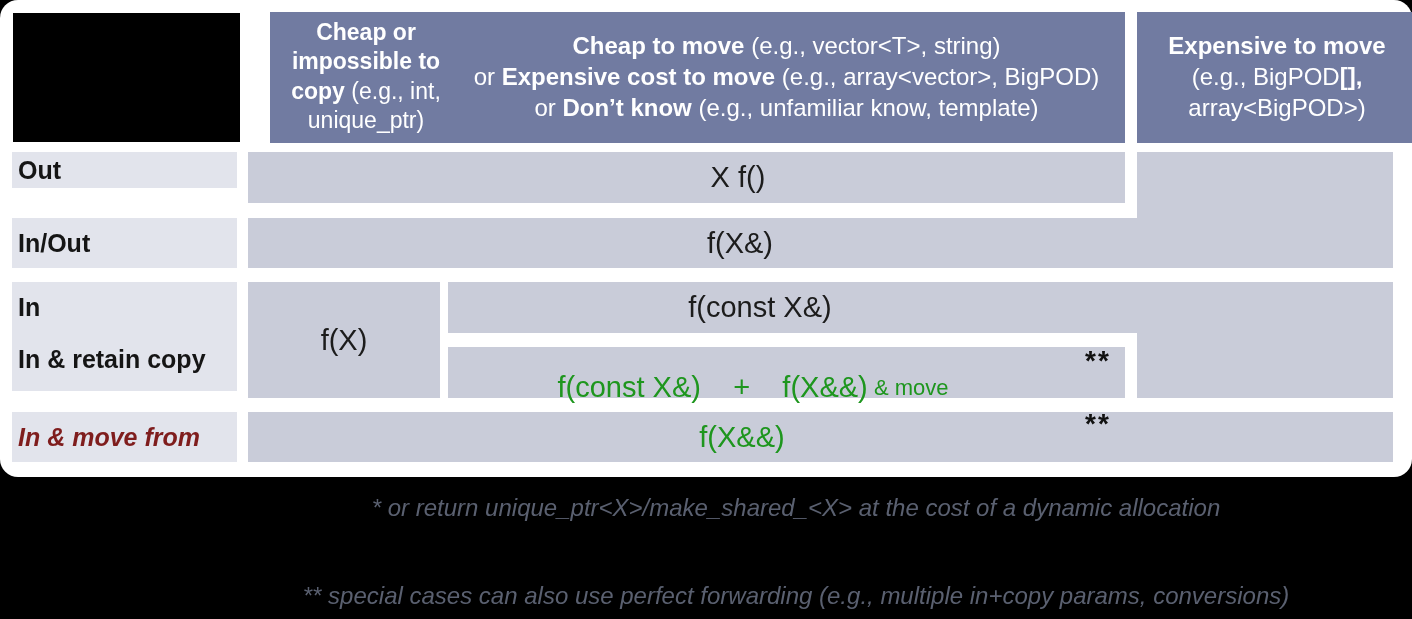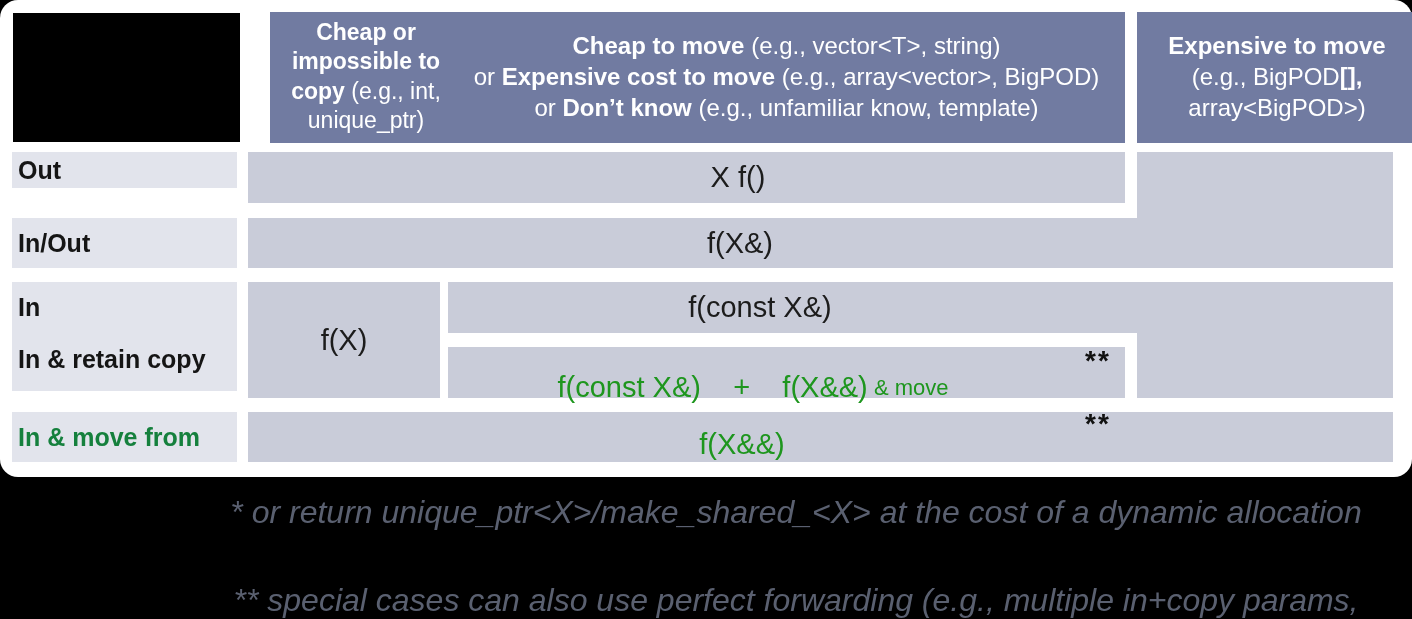--- a/index.html
+++ b/index.html
@@ -18,33 +18,33 @@
   }
   .hdr b{font-weight:bold;}
   #h1{left:248px;top:12px;width:192px;height:131px;font-size:23px;padding:0 4px;display:block;padding-top:6px;margin-left:22px;}
   #h2{left:448px;top:12px;width:677px;height:131px;font-size:24px;}
   #h3{left:1137px;top:12px;width:280px;height:131px;font-size:24px;}
   
   .rowlab{
     left:12px;width:225px;background:#e2e4ec;color:#151515;font-weight:bold;
     font-size:25px;display:flex;align-items:center;padding-left:6px;
   }
-  .rowlab.green{color:#15803d;}
+  .rowlab.green{color:#7f1d1d;font-style:italic;}
   
   .cellbg{background:#c9ccd9;}
   
   .code{
     color:#1c1c1c;font-size:29px;display:flex;align-items:center;justify-content:center;
     white-space:pre;pointer-events:none;
   }
   .code.green{color:#1e961e;}
   .code .small{font-size:22px;}
   .stars{color:#111;font-size:28px;font-weight:bold;letter-spacing:2px;line-height:1;}
   
-  .fnwrap{left:180px;width:1232px;text-align:center;color:#5a6070;font-style:italic;font-size:32px;}
+  .fnwrap{left:180px;width:1232px;text-align:center;color:#5a6070;font-style:italic;font-size:24px;}
 </style>
 </head>
 <body>
 
 <div id="canvas">
   <div class="sheet"></div>
 
   <div class="abs corner" style="left:13px;top:13px;width:227px;height:129px;"></div>
 
   <div class="abs hdr" id="h1">
@@ -77,18 +77,18 @@
   <div class="abs cellbg" style="left:1137px;top:282px;width:256px;height:116px;"></div>
   <div class="abs cellbg" style="left:448px;top:347px;width:677px;height:51px;"></div>
   <div class="abs cellbg" style="left:248px;top:412px;width:1145px;height:50px;"></div>
 
   <div class="abs code" style="left:248px;top:152px;width:980px;height:51px;">X f()</div>
   <div class="abs code" style="left:250px;top:218px;width:980px;height:50px;">f(X&amp;)</div>
   <div class="abs code" style="left:248px;top:282px;width:192px;height:116px;">f(X)</div>
   <div class="abs code" style="left:270px;top:282px;width:980px;height:51px;">f(const X&amp;)</div>
   <div class="abs code green" style="left:263px;top:347px;width:980px;height:51px;margin-top:15px;"><span>f(const X&amp;)    +    f(X&amp;&amp;)</span><span class="small"> &amp; move</span></div>
   <div class="abs stars" style="left:1073px;top:347px;width:50px;text-align:center;">**</div>
-  <div class="abs code green" style="left:252px;top:412px;width:980px;height:64px;">f(X&amp;&amp;)</div>
+  <div class="abs code green" style="left:252px;top:412px;width:980px;height:50px;">f(X&amp;&amp;)</div>
   <div class="abs stars" style="left:1073px;top:410px;width:50px;text-align:center;">**</div>
 
   <div class="abs fnwrap" style="top:494px;">* or return unique_ptr&lt;X&gt;/make_shared_&lt;X&gt; at the cost of a dynamic allocation</div>
   <div class="abs fnwrap" style="top:572px;margin-top:10px;">** special cases can also use perfect forwarding (e.g., multiple in+copy params, conversions)</div>
 </div>
 
 </body></html>

